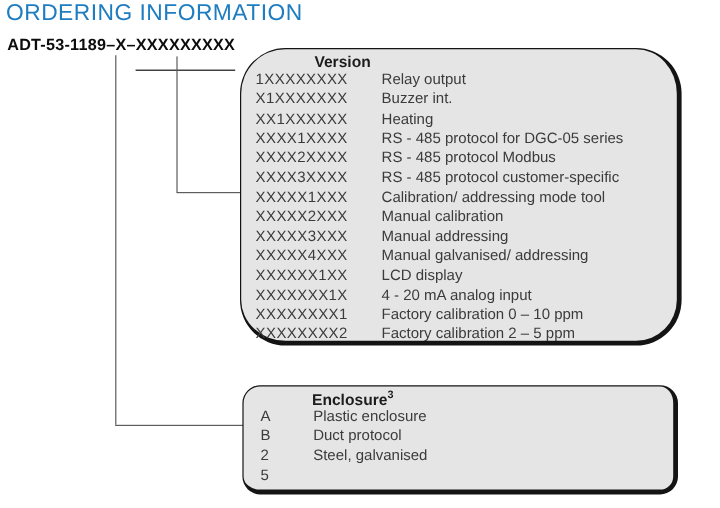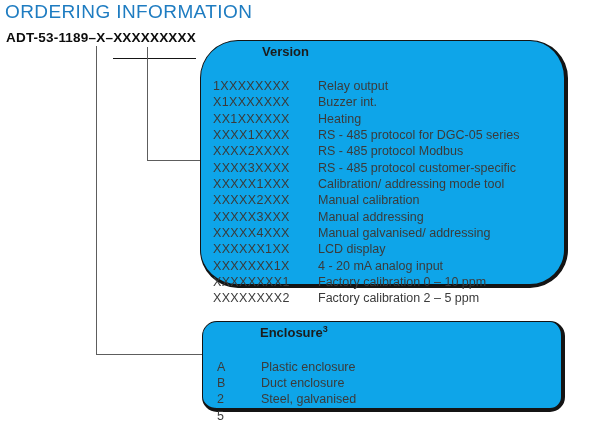--- a/index.html
+++ b/index.html
@@ -18,34 +18,34 @@
     font-size:13.5px; font-weight:700; color:#0c0c0c;
     letter-spacing:0.2px; white-space:nowrap;
   }
   .partnum .u { border-bottom:1.5px solid #151515; padding-bottom:13px; }
 
   .line { position:absolute; background:#5d5d5d; }
   .line.v { width:1px; }
   .line.h { height:1px; }
 
   .box {
-    position:absolute; box-sizing:border-box; background:#0ea5e9;
+    position:absolute; box-sizing:border-box; background:#e5e5e5;
     border:1.5px solid #141414;
     border-right-width:4px; border-bottom-width:4px;
     font-size:12.5px; color:#3b3b3b;
   }
   .box.version   { left:200px; top:40px;  width:368px; height:248px; border-radius:38px; }
   .box.enclosure { left:202px; top:321px; width:363px; height:91px;  border-radius:15px; }
 
   .box-title { position:absolute; font-weight:700; font-size:13px; color:#1c1c1c; white-space:nowrap; }
   .version .box-title   { left:61px; top:3px; }
   .enclosure .box-title { left:57px; top:2px; }
   .box-title sup { font-size:9px; font-weight:700; }
 
-  .rows { position:absolute;margin-top:20px; }
+  .rows { position:absolute; }
   .version .rows   { left:12px; top:17px; }
   .enclosure .rows { left:14px; top:17px; }
   .row { display:flex; white-space:nowrap; }
   .version .row   { height:16.35px; line-height:16.35px; }
   .enclosure .row { height:16.2px;  line-height:16.2px; }
   .row .code { letter-spacing:0.35px; }
   .version .row .code   { width:105px; }
   .enclosure .row .code { width:44px; }
 </style>
 </head>
@@ -126,21 +126,21 @@
 
   <div class="box enclosure">
     <div class="box-title"><span>Enclosure</span><sup>3</sup></div>
     <div class="rows">
         <div class="row">
           <span class="code">A</span>
           <span class="label">Plastic enclosure</span>
         </div>
         <div class="row">
           <span class="code">B</span>
-          <span class="label">Duct enclosure</span>
+          <span class="label">Duct protocol</span>
         </div>
         <div class="row">
           <span class="code">2</span>
           <span class="label">Steel, galvanised</span>
         </div>
         <div class="row">
           <span class="code">5</span>
         </div>
       </div>
   </div>

